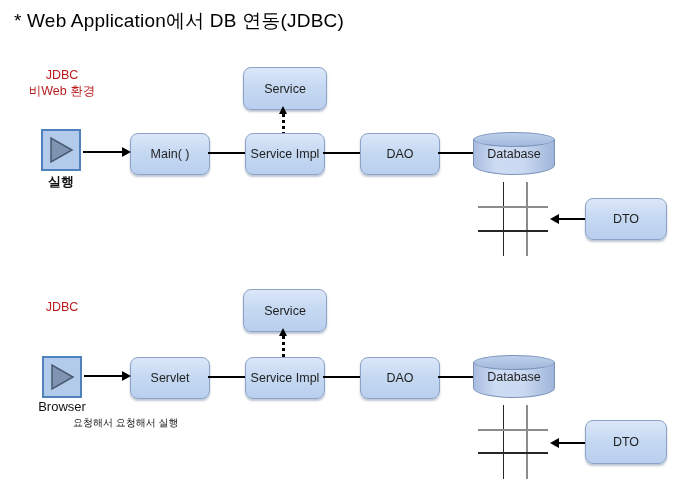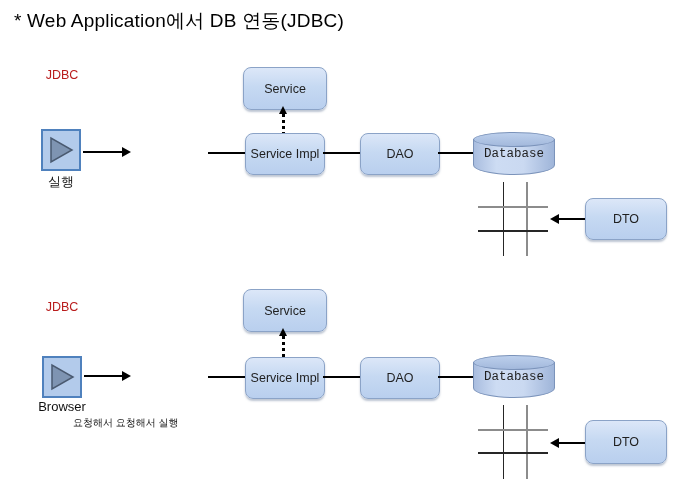--- a/index.html
+++ b/index.html
@@ -24,21 +24,21 @@
     position:absolute;display:flex;align-items:center;justify-content:center;
     background:#b3cbeb;border:2px solid #4f81bd;box-sizing:border-box;
   }
   .shape-label{position:absolute;text-align:center;font-size:13px;color:#111;}
   .note{position:absolute;font-size:10px;color:#111;}
   .hline{position:absolute;height:2px;background:#000;}
   .head-right{position:absolute;width:0;height:0;border-top:5px solid transparent;border-bottom:5px solid transparent;border-left:9px solid #000;}
   .head-left{position:absolute;width:0;height:0;border-top:5px solid transparent;border-bottom:5px solid transparent;border-right:9px solid #000;}
   .head-up{position:absolute;width:0;height:0;border-left:4.5px solid transparent;border-right:4.5px solid transparent;border-bottom:8px solid #000;}
   .vdots{position:absolute;width:3px;background:repeating-linear-gradient(to bottom,#000 0 3px,transparent 3px 6px);}
-  .cyl{position:absolute;font-family:Liberation Mono, monospace;}
+  .cyl{position:absolute;}
   .cyl-body{
     position:absolute;left:0;right:0;top:7px;bottom:0;
     background:linear-gradient(to right,#a9bddf 0%,#cddcf3 28%,#cad9f1 62%,#9fb5d9 100%);
     border:1px solid #7b93ba;border-radius:0 0 41px 41px / 0 0 10px 10px;box-sizing:border-box;
   }
   .cyl-top{
     position:absolute;left:0;right:0;top:0;height:15px;
     background:linear-gradient(to bottom,#bccfec,#a3b9dc);
     border:1px solid #7b93ba;border-radius:50%;box-sizing:border-box;
   }
@@ -51,29 +51,33 @@
 </style>
 </head>
 <body>
 
 <div class="canvas">
 
   <h1 class="title">* Web Application에서 DB 연동(JDBC)</h1>
 
   <div class="env-label" style="left:2px;top:67px;width:120px;">
     <div>JDBC</div>
+    <div>비Web 환경</div>
   </div>
 
   <div class="play-box" style="left:41px;top:129px;width:40px;height:42px;">
     <svg width="30" height="32" viewBox="0 0 30 32">
       <polygon points="5,4 5,28 26,16" fill="#7e94b2" stroke="#4a5a70" stroke-width="1.5"></polygon>
     </svg>
   </div>
-  <div class="shape-label" style="left:31px;top:173px;width:60px;">실행</div>
+  <div class="shape-label" style="left:31px;top:173px;width:60px;font-weight:bold;">실행</div>
 
+  <div class="node" style="left:130px;top:133px;width:78px;height:40px;">
+    <span>Main( )</span>
+  </div>
   <div class="node" style="left:243px;top:67px;width:82px;height:41px;">
     <span>Service</span>
   </div>
   <div class="node" style="left:245px;top:133px;width:78px;height:40px;">
     <span>Service Impl</span>
   </div>
   <div class="node" style="left:360px;top:133px;width:78px;height:40px;">
     <span>DAO</span>
   </div>
 
@@ -109,20 +113,23 @@
   </div>
 
   <div class="play-box" style="left:42px;top:356px;width:40px;height:42px;">
     <svg width="30" height="32" viewBox="0 0 30 32">
       <polygon points="5,4 5,28 26,16" fill="#7e94b2" stroke="#4a5a70" stroke-width="1.5"></polygon>
     </svg>
   </div>
   <div class="shape-label" style="left:28px;top:399px;width:68px;">Browser</div>
   <div class="note" style="left:73px;top:416px;">요청해서 요청해서 실행</div>
 
+  <div class="node" style="left:130px;top:357px;width:78px;height:40px;">
+    <span>Servlet</span>
+  </div>
   <div class="node" style="left:243px;top:289px;width:82px;height:41px;">
     <span>Service</span>
   </div>
   <div class="node" style="left:245px;top:357px;width:78px;height:40px;">
     <span>Service Impl</span>
   </div>
   <div class="node" style="left:360px;top:357px;width:78px;height:40px;">
     <span>DAO</span>
   </div>
 

